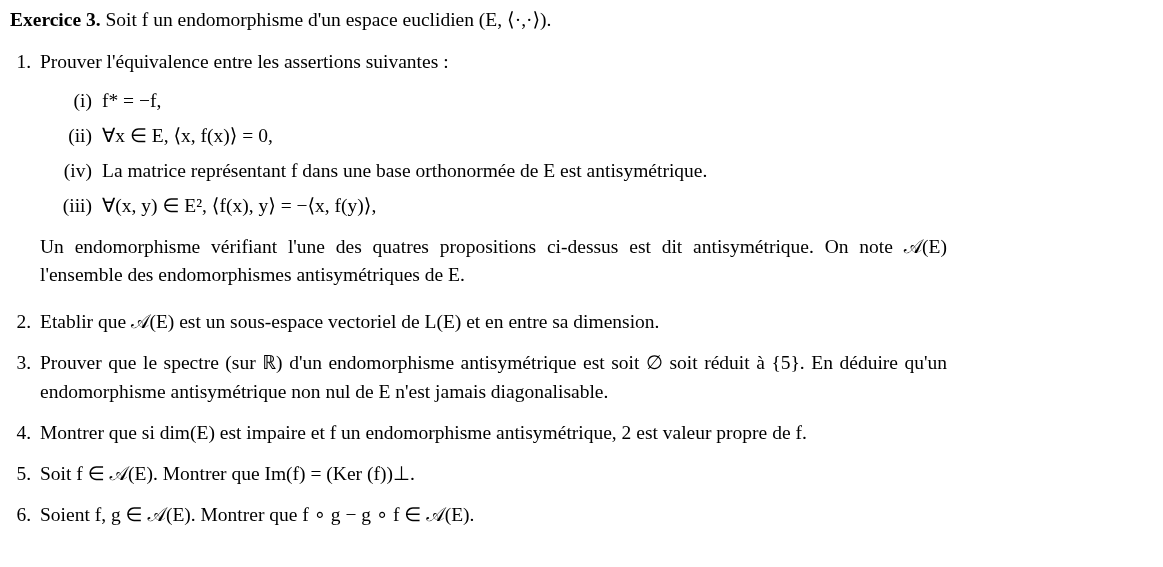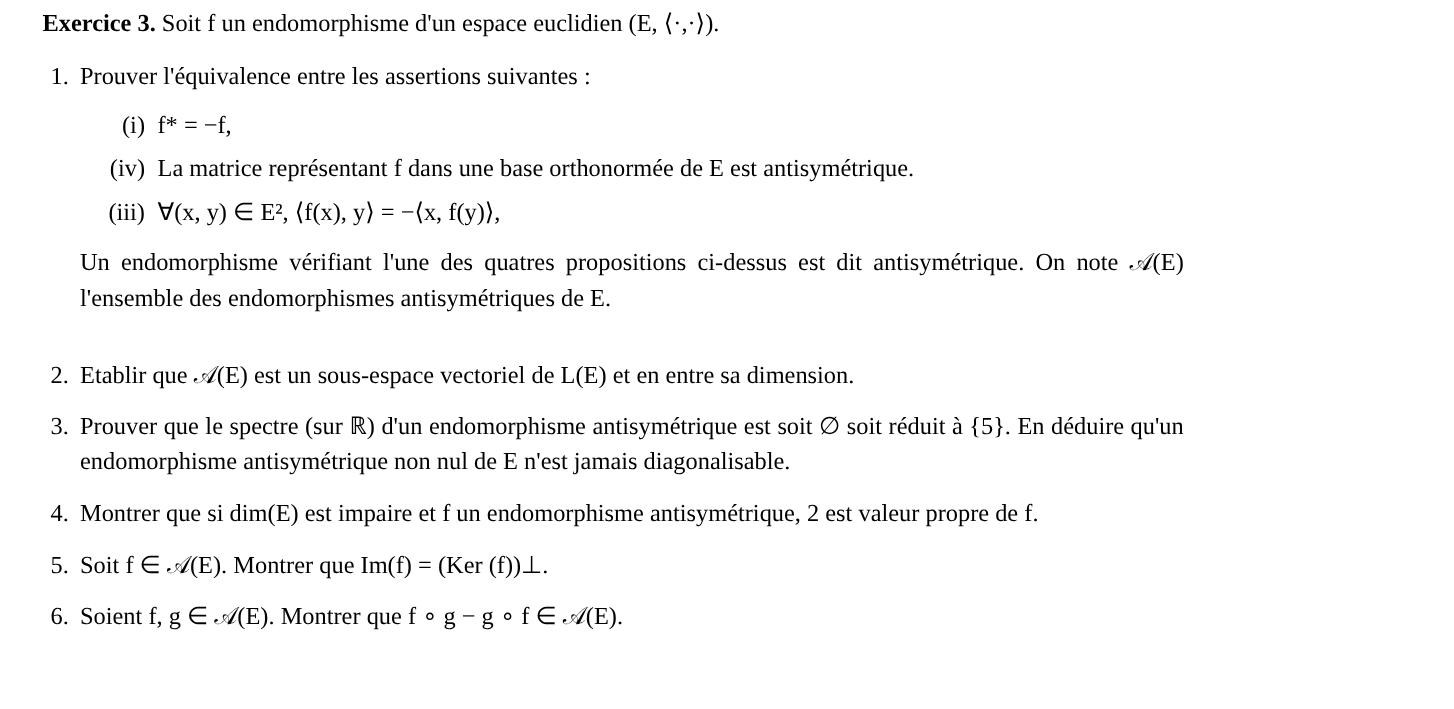--- a/index.html
+++ b/index.html
@@ -10,21 +10,21 @@
   body {
     width: 1163px;
     height: 567px;
     font-family: "Liberation Serif", serif;
     color: #000000;
     font-size: 19.5px;
     line-height: 1.45;
     overflow: hidden;
   }
   .page {
-    padding: 6px 18px 0 34px;
+    padding: 6px 18px 0 10px;
     box-sizing: border-box;
     width: 971px;
   }
   .title-line {
     margin: 0 0 14px 0;
   }
   .ex-label {
     font-weight: bold;
   }
   .item {
@@ -54,21 +54,21 @@
     width: 62px;
     flex: 0 0 62px;
     text-align: right;
     padding-right: 10px;
     box-sizing: border-box;
   }
   .subitem-body {
     flex: 1 1 auto;
   }
   .para {
-    margin: 0 0 20px 0;
+    margin: 0 0 6px 0;
     text-align: justify;
     padding-right: 16px;
   }
   .just {
     text-align: justify;
     padding-right: 6px;
   }
 </style>
 </head>
 <body>
@@ -82,20 +82,24 @@
 
   <div class="item">
     <div class="item-num">1.</div>
     <div class="item-body">
       <div>Prouver l'équivalence entre les assertions suivantes :</div>
 
       <div class="sublist">
         <div class="subitem">
           <div class="subitem-num">(i)</div>
           <div class="subitem-body">f* = −f,</div>
+        </div>
+        <div class="subitem">
+          <div class="subitem-num">(ii)</div>
+          <div class="subitem-body">∀x ∈ E, ⟨x, f(x)⟩ = 0,</div>
         </div>
         <div class="subitem">
           <div class="subitem-num">(iv)</div>
           <div class="subitem-body">La matrice représentant f dans une base orthonormée de E est antisymétrique.</div>
         </div>
         <div class="subitem">
           <div class="subitem-num">(iii)</div>
           <div class="subitem-body">∀(x, y) ∈ E², ⟨f(x), y⟩ = −⟨x, f(y)⟩,</div>
         </div>
       </div>

